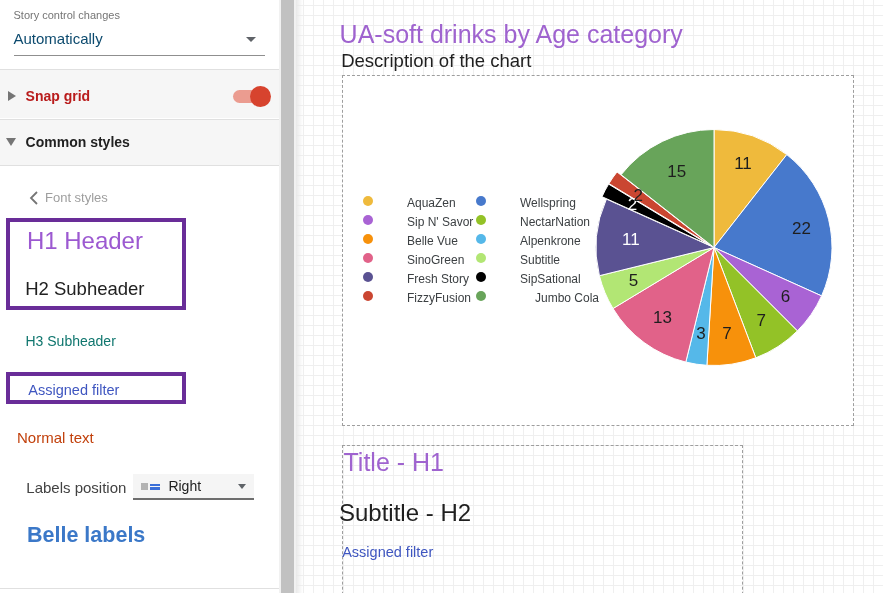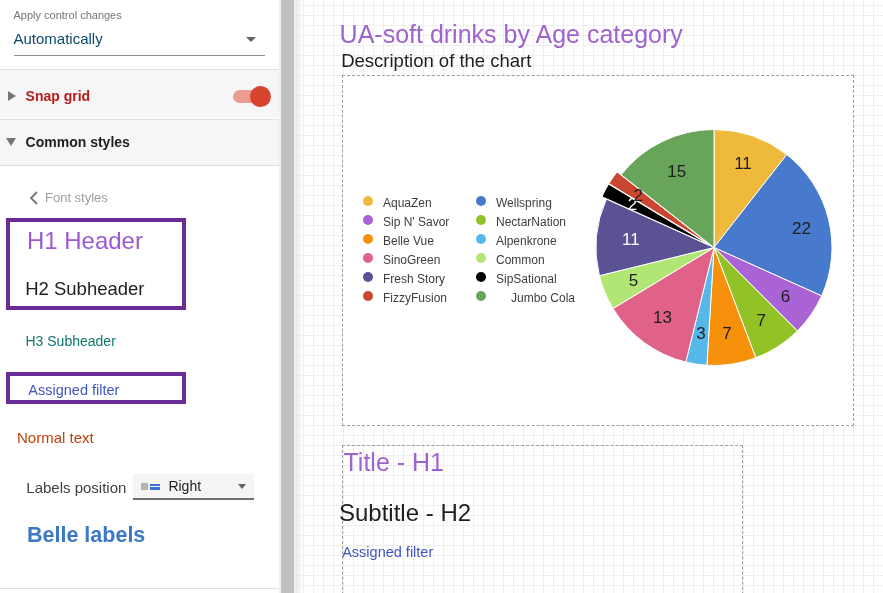--- a/index.html
+++ b/index.html
@@ -1,19 +1,19 @@
 <!DOCTYPE html>
 <html><head><meta charset="utf-8"><style>
   * { margin:0; padding:0; box-sizing:border-box; }
   html,body { width:883px; height:593px; overflow:hidden; background:#fff;
     font-family:"Liberation Sans", sans-serif; }
   .t { position:absolute; white-space:nowrap; line-height:1; }
   .abs { position:absolute; }
   .dot { position:absolute; width:10px; height:10px; border-radius:50%; }
-  .lt { position:absolute; white-space:nowrap; font-size:12px; line-height:14px; color:#3c4043; }
+  .lt { position:absolute; white-space:nowrap; font-size:12px; line-height:14px; color:#3c4043;margin-left:24px; }
   .divider { position:absolute; left:0; width:279px; height:1px; background:#e0e0e0; }
 </style></head>
 <body>
 
 <div class="abs" style="left:296px;top:0;width:587px;height:593px;background:#fff;
   background-image:linear-gradient(to bottom,#efefef 1px,transparent 1px),linear-gradient(to right,#efefef 1px,transparent 1px);
   background-size:10px 10px;background-position:0px 5px, 7px 0px;"></div>
 <div class="abs" style="left:296px;top:0;width:7px;height:593px;background:linear-gradient(90deg,#e9e9e9,rgba(255,255,255,0))"></div>
 
 <div class="t" style="left:339.6px;top:22.1px;font-size:25px;color:#9f63cf;font-weight:400">UA-soft drinks by Age category</div>
@@ -29,21 +29,21 @@
       <div class="lt" style="left:40px;top:139px">Sip N' Savor</div>
       <div class="dot" style="left:133px;top:139px;background:#93c227"></div>
       <div class="lt" style="left:153px;top:139px">NectarNation</div>
       <div class="dot" style="left:20px;top:158px;background:#f7910b"></div>
       <div class="lt" style="left:40px;top:158px">Belle Vue</div>
       <div class="dot" style="left:133px;top:158px;background:#55b8e9"></div>
       <div class="lt" style="left:153px;top:158px">Alpenkrone</div>
       <div class="dot" style="left:20px;top:177px;background:#e16289"></div>
       <div class="lt" style="left:40px;top:177px">SinoGreen</div>
       <div class="dot" style="left:133px;top:177px;background:#b2e674"></div>
-      <div class="lt" style="left:153px;top:177px">Common</div>
+      <div class="lt" style="left:153px;top:177px">Subtitle</div>
       <div class="dot" style="left:20px;top:196px;background:#5a5292"></div>
       <div class="lt" style="left:40px;top:196px">Fresh Story</div>
       <div class="dot" style="left:133px;top:196px;background:#000000"></div>
       <div class="lt" style="left:153px;top:196px">SipSational</div>
       <div class="dot" style="left:20px;top:215px;background:#ca4631"></div>
       <div class="lt" style="left:40px;top:215px">FizzyFusion</div>
       <div class="dot" style="left:133px;top:215px;background:#68a45a"></div>
       <div class="lt" style="left:168px;top:215px">Jumbo Cola</div>
     <svg width="510" height="349" viewBox="0 0 510 349" style="position:absolute;left:-1px;top:-1px" font-family="Liberation Sans, sans-serif">
         <path d="M372.0 172.5L372.0 54.5A118.0 118.0 0 0 1 444.8 79.6Z" fill="#efba3c" stroke="#ffffff" stroke-width="1"></path>
@@ -73,21 +73,21 @@
       </svg>
   </div>
 </div>
 
 <div class="abs" style="left:342px;top:444.5px;width:401px;height:170px;border:1px dashed #9e9e9e;"></div>
 <div class="t" style="left:343.5px;top:449.6px;font-size:25px;color:#9f63cf;font-weight:400">Title - H1</div>
 <div class="t" style="left:339.0px;top:500.9px;font-size:24px;color:#1f1f1f;font-weight:400">Subtitle - H2</div>
 <div class="t" style="left:342.2px;top:545.3px;font-size:14.5px;color:#3f56c0;font-weight:400">Assigned filter</div>
 
 <div class="abs" style="left:0;top:0;width:279px;height:593px;background:#fff;"></div>
-<div class="t" style="left:13.5px;top:10.3px;font-size:11px;color:#757575;font-weight:400">Apply control changes</div>
+<div class="t" style="left:13.5px;top:10.3px;font-size:11px;color:#757575;font-weight:400">Story control changes</div>
 <div class="t" style="left:13.5px;top:31.2px;font-size:15px;color:#0c4a6e;font-weight:400">Automatically</div>
 <div class="abs" style="left:246px;top:36.5px;width:0;height:0;border-left:5px solid transparent;border-right:5px solid transparent;border-top:5px solid #5f6368;"></div>
 <div class="abs" style="left:13.5px;top:55px;width:251px;height:1px;background:#8f8f8f;"></div>
 
 <div class="abs" style="left:0;top:70px;width:279px;height:48px;background:#f6f6f6;"></div>
 <div class="divider" style="top:69px;"></div>
 <div class="abs" style="left:8px;top:91px;width:0;height:0;border-top:5px solid transparent;border-bottom:5px solid transparent;border-left:8px solid #757575;"></div>
 <div class="t" style="left:25.6px;top:89.3px;font-size:14px;color:#b91c1c;font-weight:700">Snap grid</div>
 <div class="abs" style="left:232.5px;top:89.5px;width:36px;height:13px;border-radius:6.5px;background:#eb9c90;"></div>
 <div class="abs" style="left:249.5px;top:85.6px;width:21px;height:21px;border-radius:50%;background:#d7432e;"></div>

